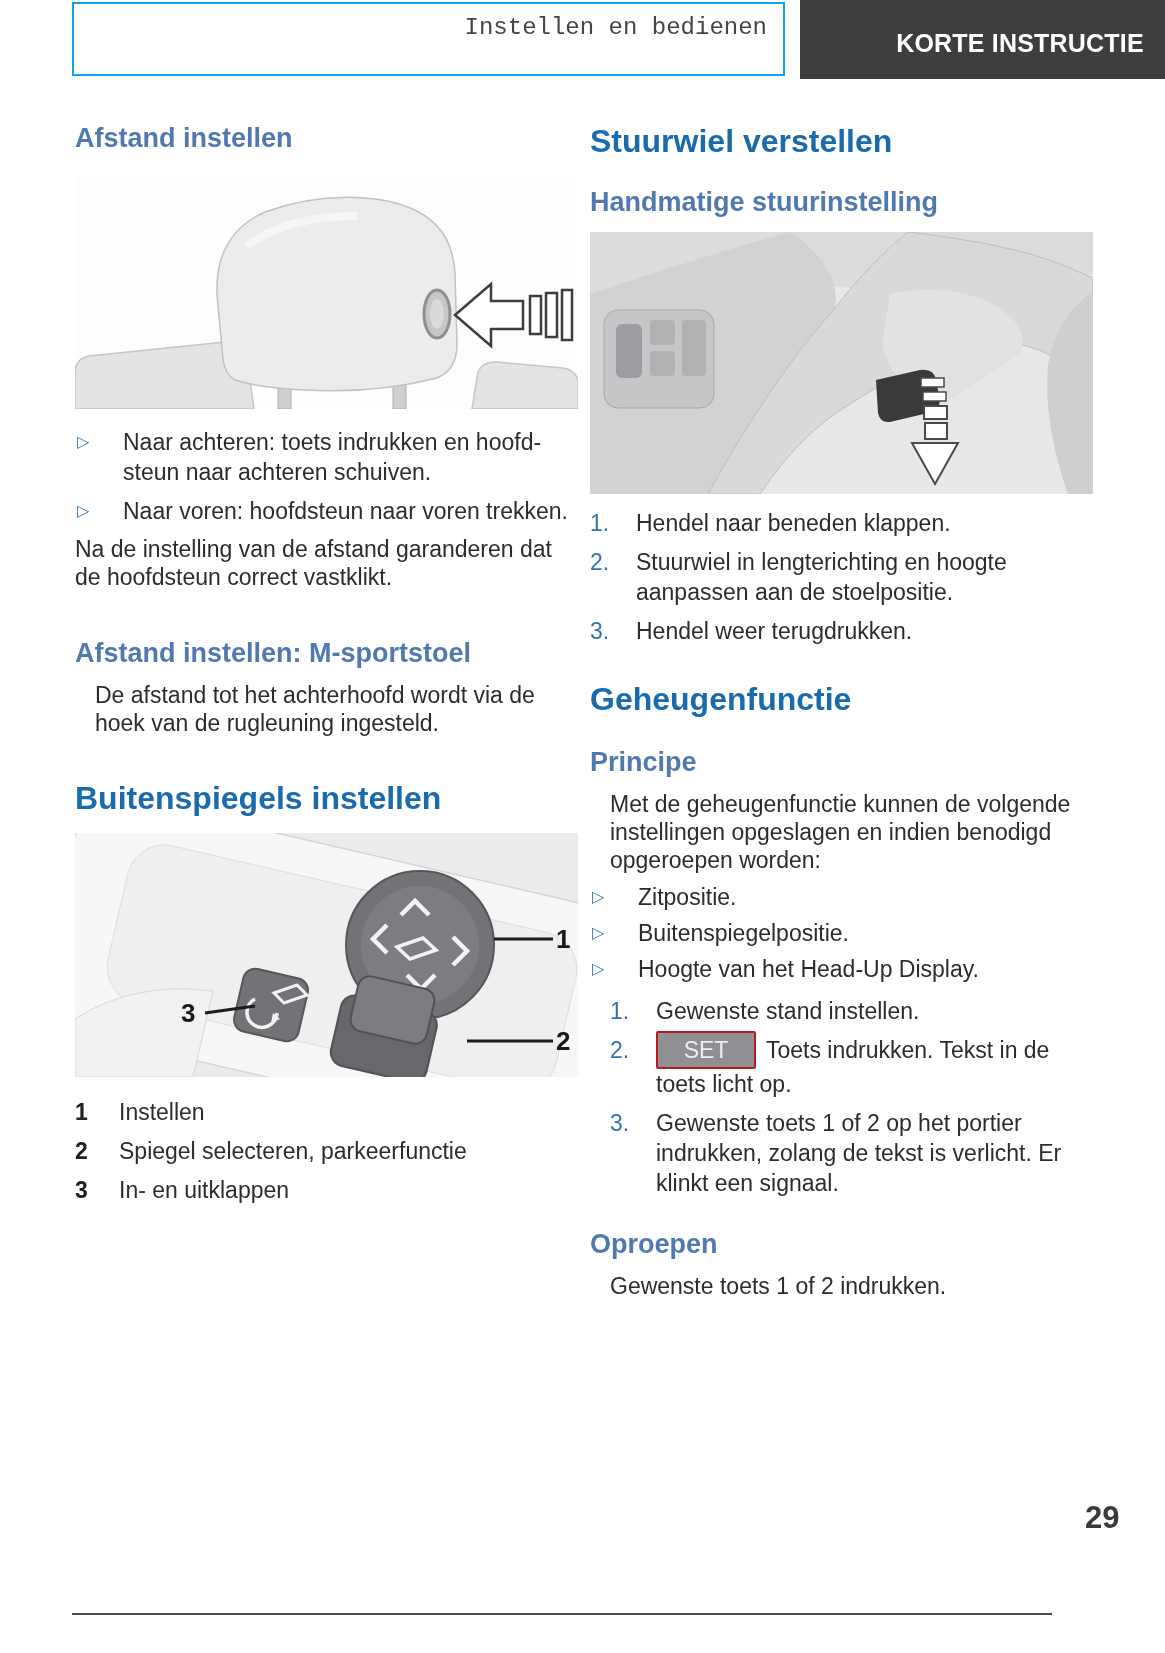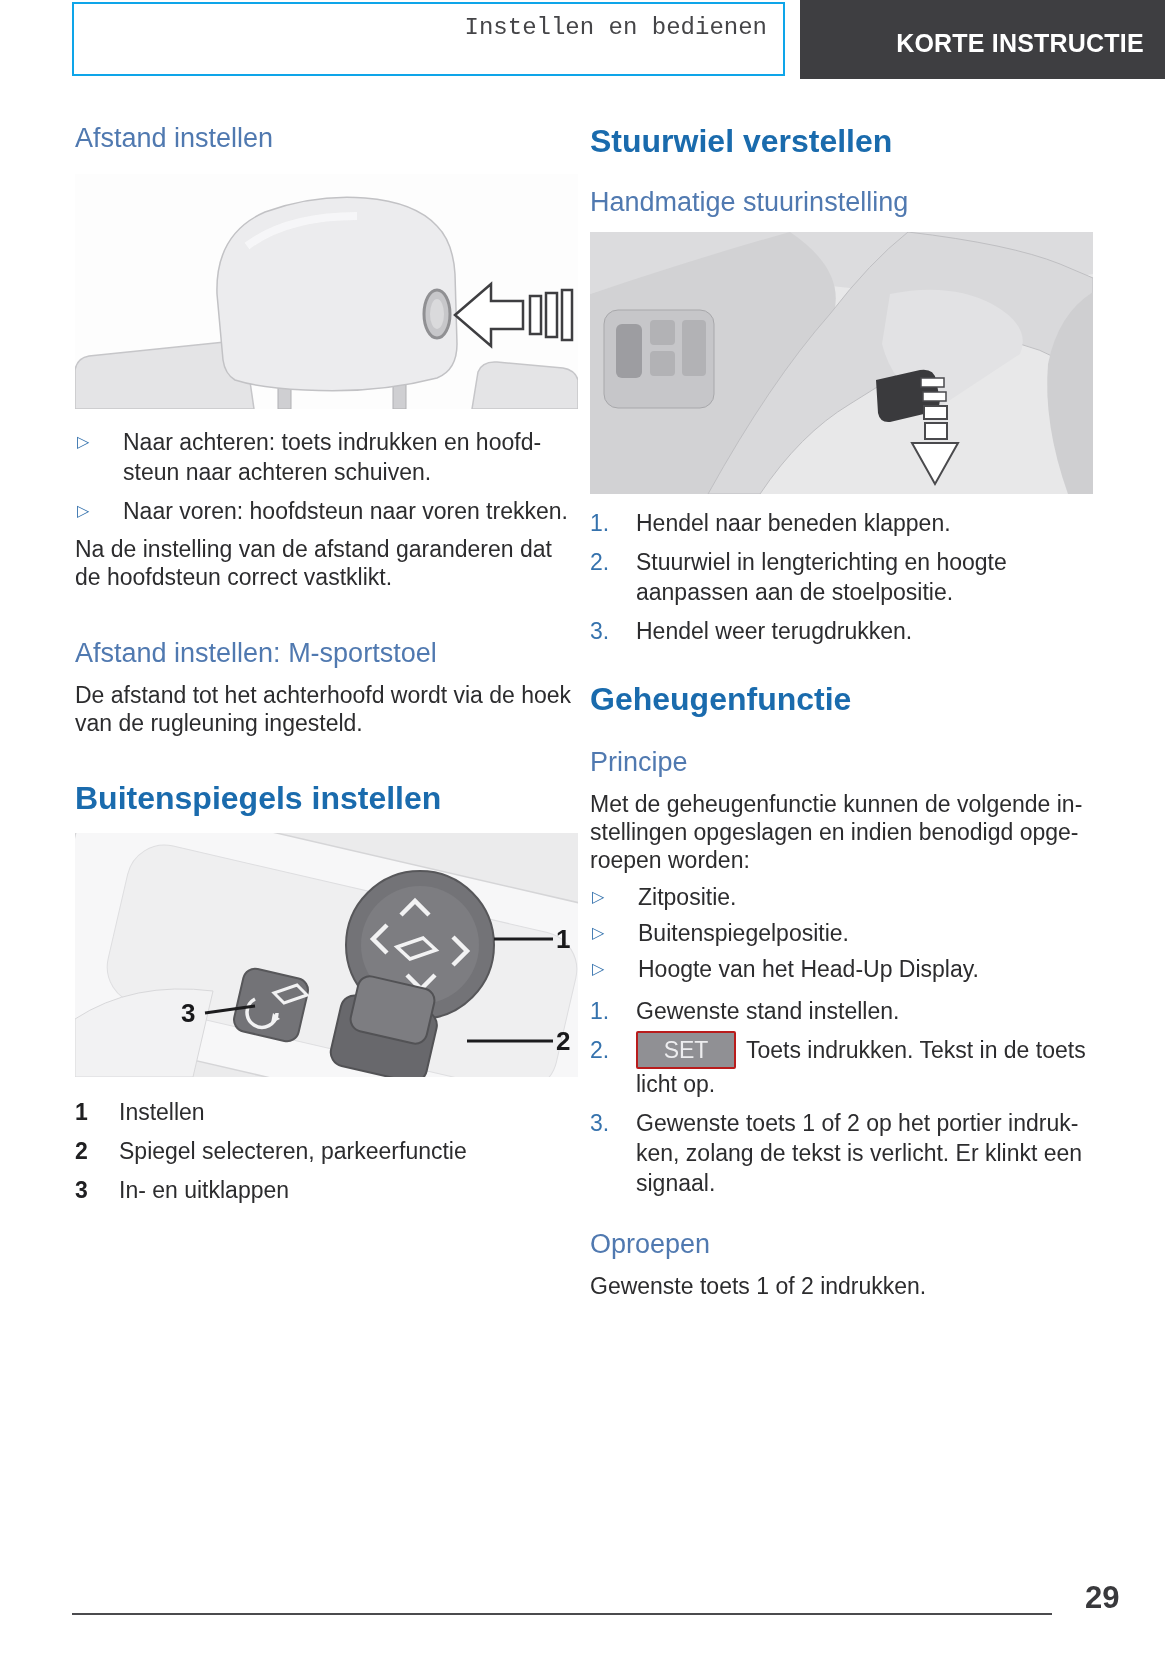--- a/index.html
+++ b/index.html
@@ -12,21 +12,21 @@
              align-items:flex-start;padding:10px 16px 0 0;font-size:24px;color:#454548;font-family:Liberation Mono, monospace;}
   .tab-box{position:absolute;left:800px;top:0;width:440px;height:79px;box-sizing:border-box;
            background:#3e3e41;color:#ffffff;display:flex;justify-content:center;align-items:center;
            padding-top:8px;font-weight:bold;font-size:25px;letter-spacing:.2px;}
 
   
   main{position:absolute;top:78px;left:75px;width:1018px;display:flex;gap:12px;}
   .col{width:503px;padding-top:44px;box-sizing:border-box;}
 
   h1{font-size:32px;line-height:38px;color:#1a6bad;font-weight:bold;margin:0;}
-  h2{font-size:27px;line-height:32px;color:#5079b0;font-weight:normal;margin:0;}
+  h2{font-size:27px;line-height:32px;color:#5079b0;font-weight:bold;margin:0;}
   p{font-size:23px;line-height:28px;margin:0;hyphens:manual;}
 
   .bullet{display:flex;font-size:23px;line-height:30px;margin-bottom:9px;hyphens:manual;}
   .tri{width:46px;flex:none;color:#3572ad;font-size:16px;line-height:29px;padding-left:2px;}
   .btext{flex:1;}
 
   .step{display:flex;font-size:23px;line-height:30px;margin-bottom:9px;hyphens:manual;}
   .snum{width:46px;flex:none;color:#3572ad;}
   .stext{flex:1;}
 
@@ -38,29 +38,29 @@
   .fig-mirror{margin-top:16px;height:244px;}
   .fig-steer{margin-top:14px;height:262px;}
   figure svg{display:block;}
 
   .callout{position:absolute;font-weight:bold;font-size:26px;color:#19191b;line-height:26px;}
 
   .setkey{display:inline-block;width:100px;height:38px;box-sizing:border-box;background:#909094;
           border:2px solid #b91c1c;border-radius:2px;color:#ededef;font-size:23px;text-align:center;
           line-height:34px;vertical-align:middle;margin:-4px 10px 0 0;}
 
-  .mt8{margin-top:8px;}.mt12{margin-top:12px;}.mt14{margin-top:14px;}.mt16{margin-top:16px;}
+  .mt8{margin-top:8px;}.mt12{margin-top:12px;margin-left:20px;}.mt14{margin-top:14px;}.mt16{margin-top:16px;}
   .mt18{margin-top:18px;}.mt26{margin-top:26px;}.mt28{margin-top:28px;}.mt30{margin-top:30px;}
   .mt34{margin-top:34px;}.mt42{margin-top:42px;}.mt46{margin-top:46px;}
   .blist{margin-top:8px;}
   .blist .bullet{margin-bottom:6px;}
 
   
   .footer-rule{position:absolute;left:72px;top:1613px;width:980px;height:2px;background:#4b4b4e;}
-  .pagenum{position:absolute;left:1085px;top:1580px;font-size:31px;font-weight:bold;color:#39393c;}
+  .pagenum{position:absolute;left:1085px;top:1500px;font-size:31px;font-weight:bold;color:#39393c;}
 </style>
 </head>
 <body>
 
 <div class="page">
 
   <div class="crumb-box">
     <span>Instellen en bedienen</span>
   </div>
   <div class="tab-box">

